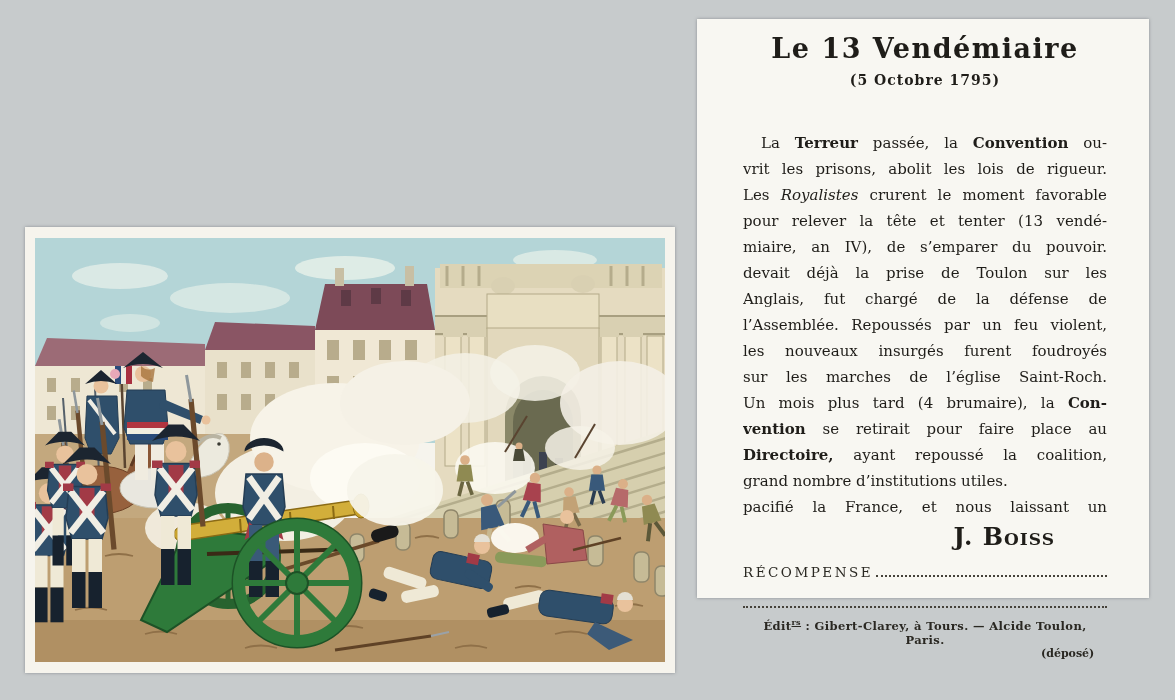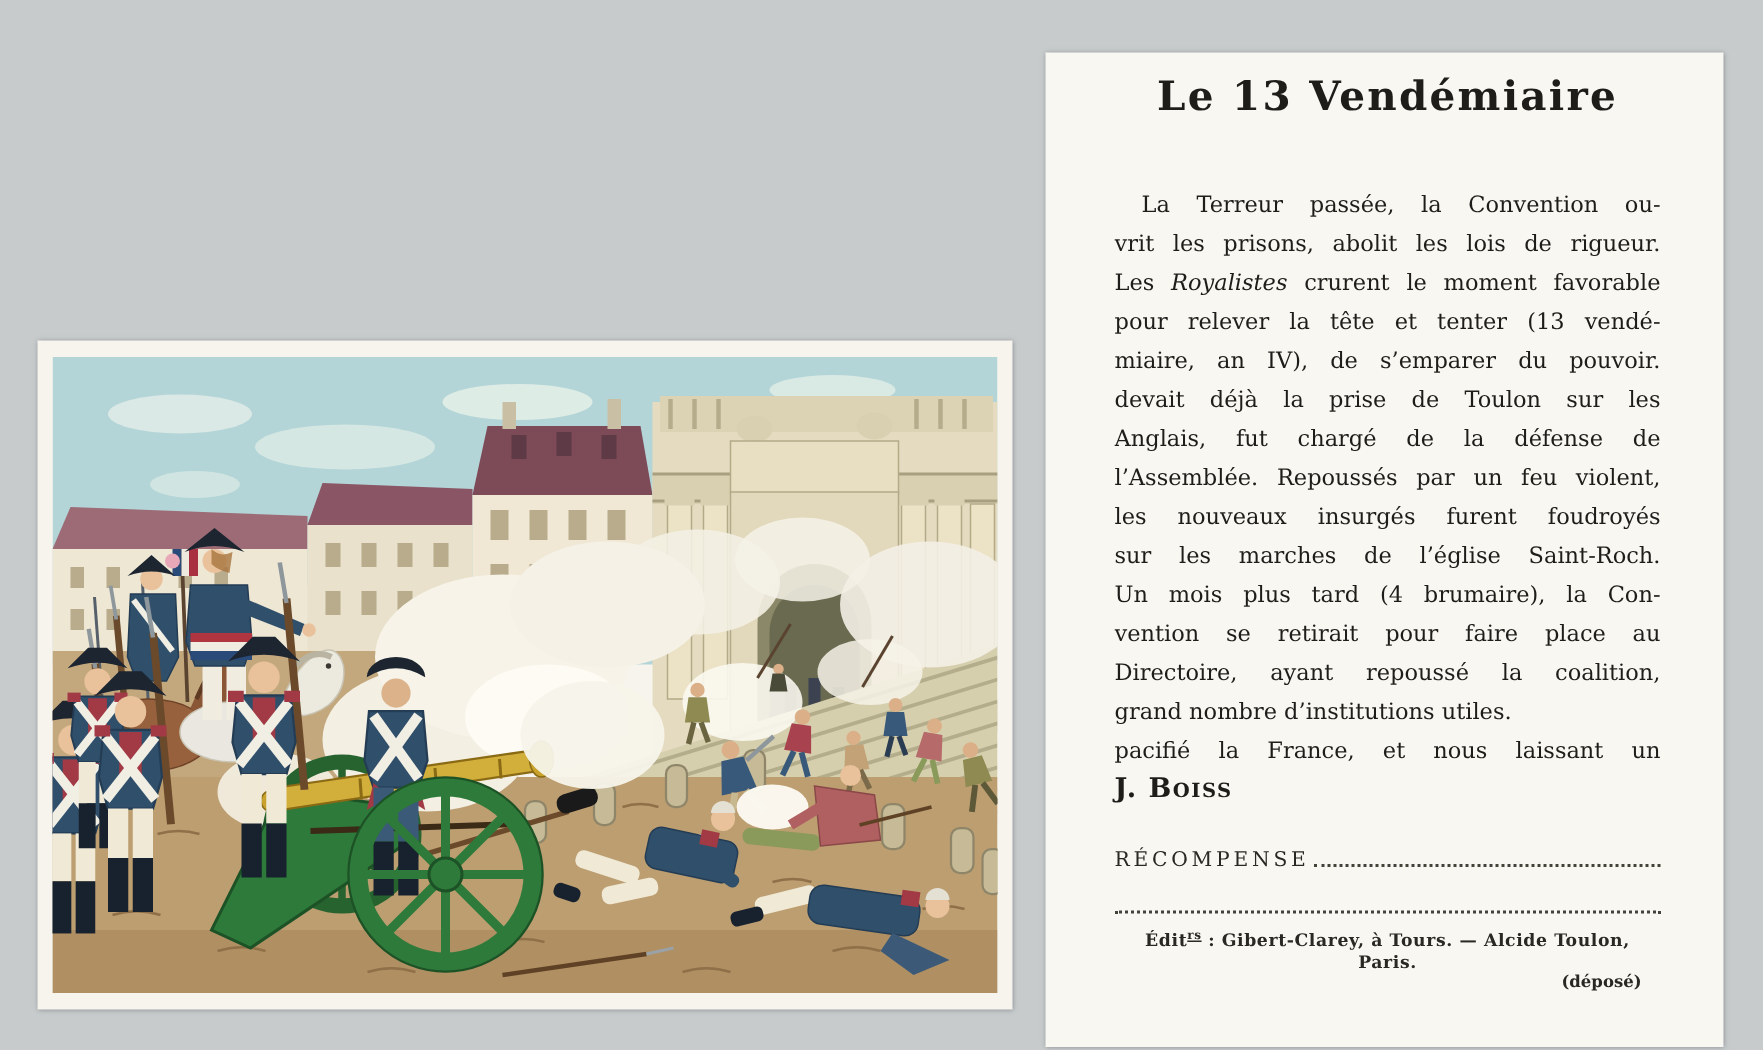--- a/index.html
+++ b/index.html
@@ -12,36 +12,36 @@
 
   
   .card-image {
     left:25px; top:227px; width:650px; height:446px;
     background:#f6f4ed;
   }
   .card-image svg { position:absolute; left:10px; top:11px; display:block; }
 
   
   .card-text {
-    left:697px; top:35px; width:452px; height:663px;
+    left:697px; top:19px; width:452px; height:579px;
     background:#f8f7f2; color:#1f1d19;
     box-sizing:border-box; padding:14px 42px 0 46px;
   }
   .title   { text-align:center; font-weight:bold; font-size:27px; letter-spacing:1.5px; line-height:32px; }
   .subtitle{ text-align:center; font-weight:bold; font-size:14px; letter-spacing:1px; margin-top:7px; }
   .bodytext{ margin-top:42px; font-size:15px; }
   .tline   { height:26px; line-height:26px; overflow:hidden;
              text-align:justify; text-align-last:justify; }
   .tline.last { text-align-last:left; }
   .tline.indent { text-indent:18px; }
-  .b { font-weight:normal; }
+  .b { font-weight:bold; }
   .i { font-style:italic; }
-  .signature { text-align:left; padding-right:52px; margin-top:2px;
-               font-variant:small-caps; font-weight:bold; font-size:18px; letter-spacing:1px; }
-  .recompense-row { display:flex; align-items:flex-end; margin-top:29px;
+  .signature { text-align:right; padding-right:52px; margin-top:2px;
+               font-variant:small-caps; font-weight:bold; font-size:24px; letter-spacing:1px; }
+  .recompense-row { display:flex; align-items:flex-end; margin-top:13px;
                     font-size:13.5px; letter-spacing:2.5px; color:#2a2822; }
   .leader { flex:1; border-bottom:2px dotted #45423a; margin:0 0 3px 3px; }
   .dotted-line { border-bottom:2px dotted #45423a; margin-top:26px; }
   .editor { margin-top:9px; text-align:center; font-weight:bold;
             font-size:11.5px; letter-spacing:.4px; color:#2a2822; }
   .editor sup { font-size:8px;text-decoration:underline; }
   .deposed { font-weight:bold; font-size:11px; padding-left:298px; margin-top:0; color:#2a2822; }
 </style>
 </head>
 <body>
@@ -358,20 +358,21 @@
       <path d="M582,362 a8,8 0 0 1 16,0 z" fill="#e4e0d4"></path>
       <line x1="300" y1="412" x2="396" y2="398" stroke="#5f4226" stroke-width="3"></line>
       <line x1="396" y1="398" x2="414" y2="394" stroke="#9aa2a8" stroke-width="2"></line>
       <line x1="538" y1="312" x2="586" y2="300" stroke="#5f4226" stroke-width="2.5"></line>
     </g>
   </svg>
 </div>
 
 <div class="card card-text">
   <div class="title">Le 13 Vendémiaire</div>
+  <div class="subtitle">(5 Octobre 1795)</div>
 
   <div class="bodytext">
       <div class="tline indent"><span>La </span><span class="b">Terreur</span><span> passée, la </span><span class="b">Convention</span><span> ou-</span></div>
       <div class="tline"><span>vrit les prisons, abolit les lois de rigueur.</span></div>
       <div class="tline"><span>Les </span><span class="i">Royalistes</span><span> crurent le moment favorable</span></div>
       <div class="tline"><span>pour relever la tête et tenter (13 vendé-</span></div>
       <div class="tline"><span>miaire, an IV), de s’emparer du pouvoir.</span></div>
       <div class="tline"><span>devait déjà la prise de Toulon sur les</span></div>
       <div class="tline"><span>Anglais, fut chargé de la défense de</span></div>
       <div class="tline"><span>l’Assemblée. Repoussés par un feu violent,</span></div>

